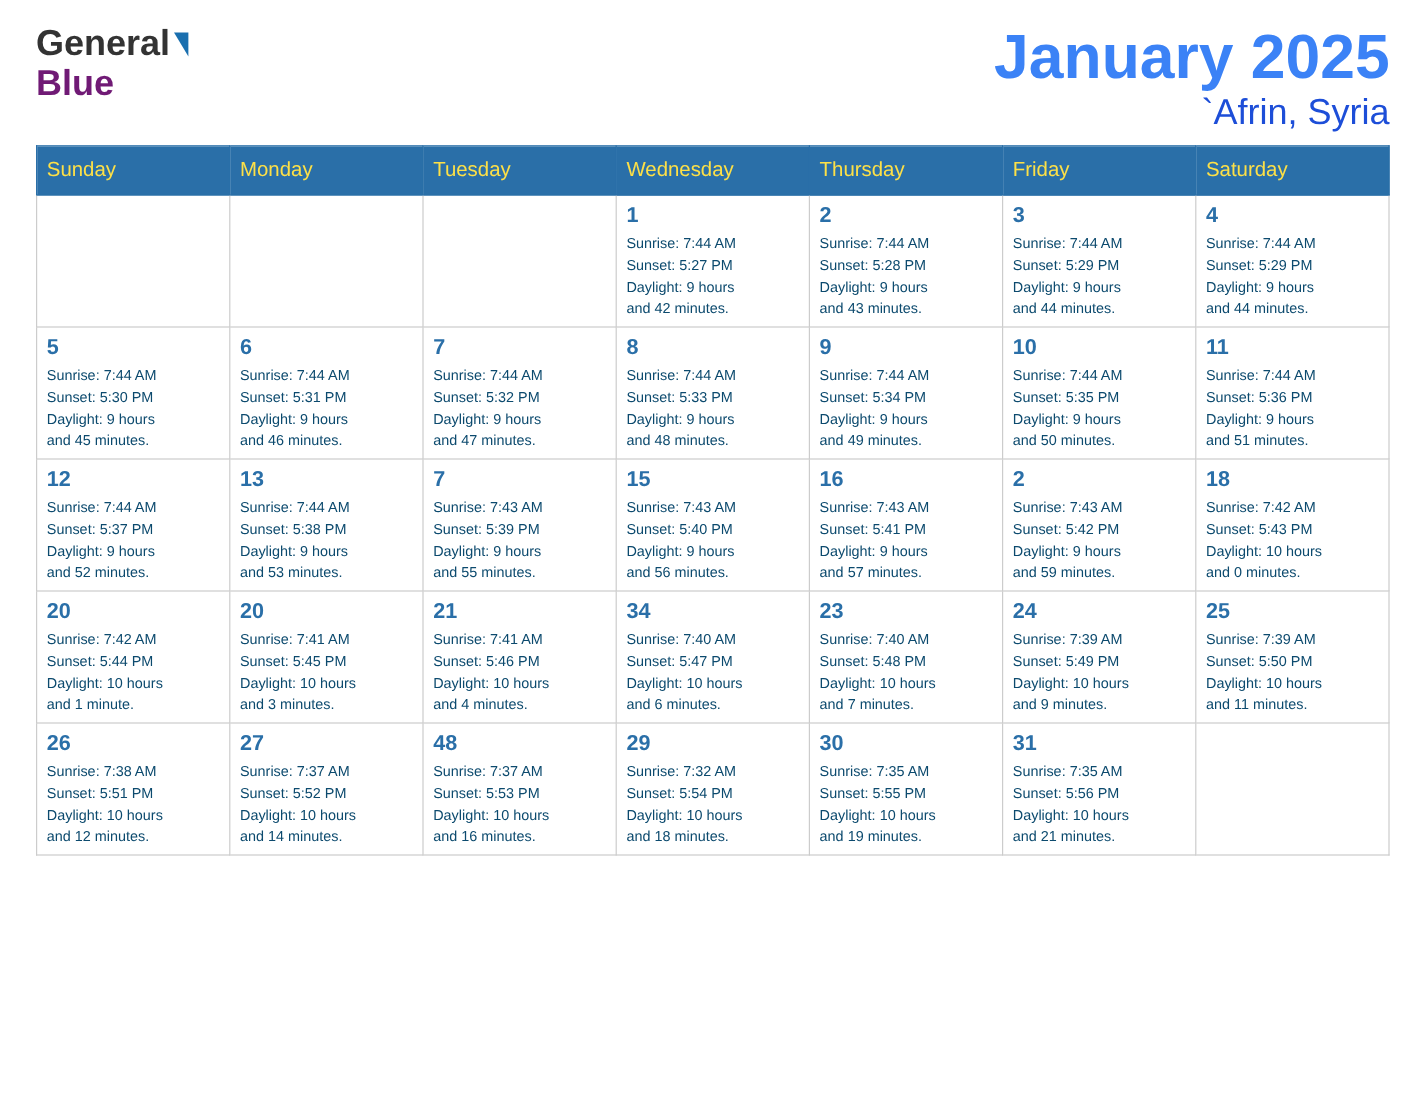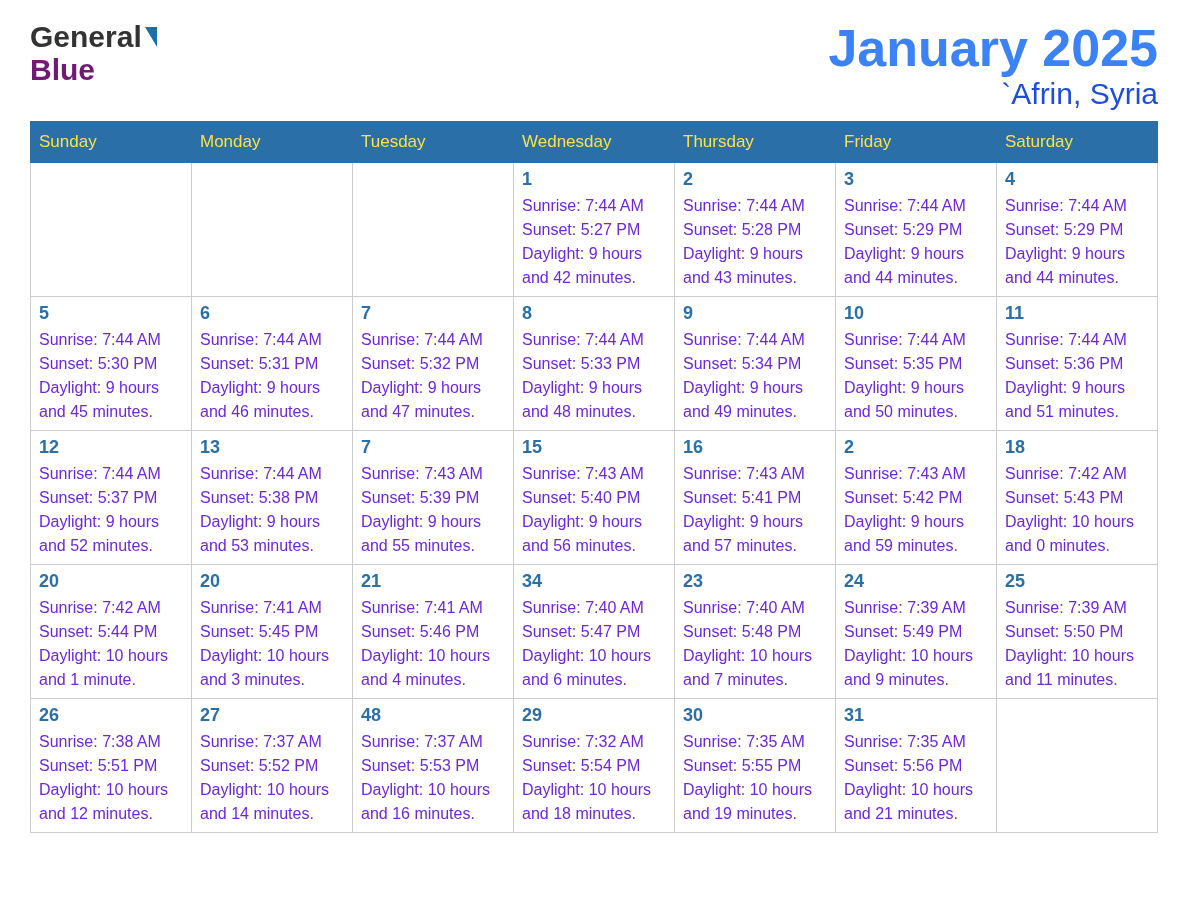--- a/index.html
+++ b/index.html
@@ -59,22 +59,22 @@
       height: 110px;
     }
     .day-number {
       font-size: 18px;
       font-weight: bold;
       color: #2a6fa8;
       display: block;
       margin-bottom: 4px;
     }
     .day-info {
-      font-size: 16px;
-      color: #6d28d9;
+      font-size: 12px;
+      color: #0c4a6e;
       line-height: 1.5;
     }
     .empty-cell {
       background: #fff;
     }
     .logo-text {
       display: flex;
       flex-direction: column;
       line-height: 1.1;
     }

